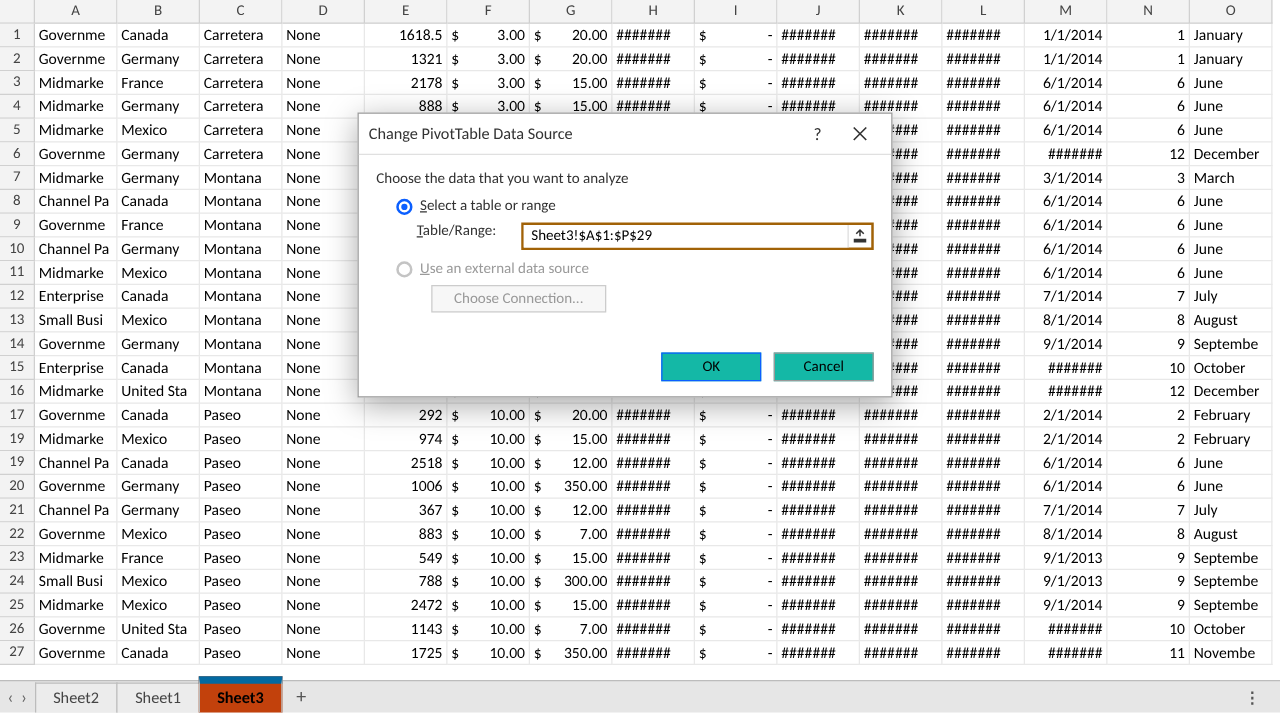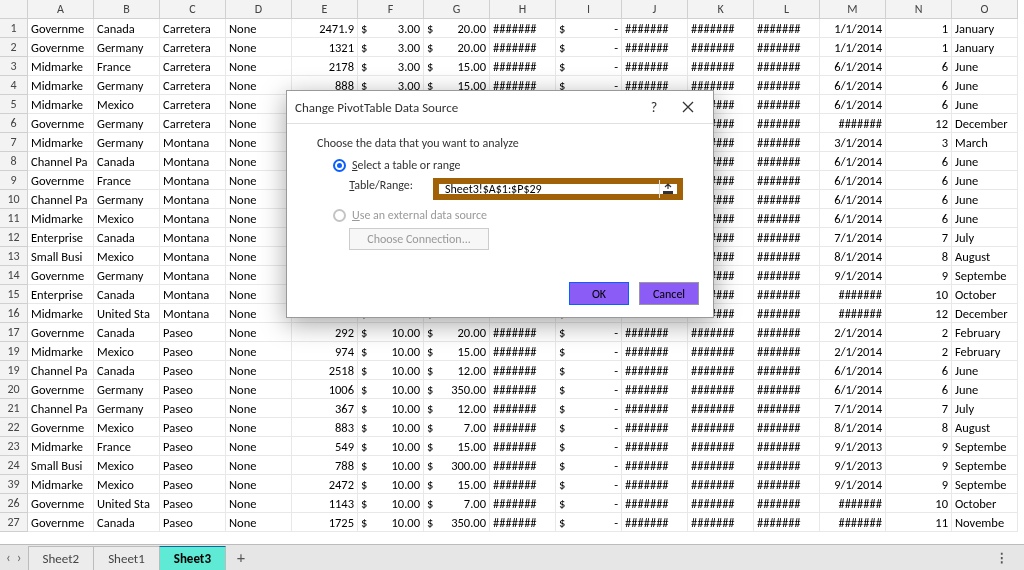--- a/index.html
+++ b/index.html
@@ -11,45 +11,45 @@
   .cell.txt { justify-content: flex-start; }
   .cell.num { justify-content: flex-end; }
   .cell.cur { justify-content: space-between; }
   .cell.cur .sym { }
   .cell.cur .val { }
   
   .dialog { position: absolute; left: 286px; top: 90px; width: 428px; height: 228px; background: #fff; border: 1px solid #999; box-shadow: 0 6px 24px rgba(0,0,0,0.35); }
   .dlg-title { height: 30px; border-bottom: 1px solid #e0e0e0; display: flex; align-items: center; padding: 16px 8px; font-size: 13px; color: #333; }
   .dlg-title .spacer { flex: 1; }
   .dlg-title .qbtn, .dlg-title .xbtn { width: 34px; height: 28px; display: flex; align-items: center; justify-content: center; font-size: 14px; color: #333; }
-  .dlg-body { padding: 8px 30px; font-size: 12px; color: #333; }
+  .dlg-body { padding: 8px 14px; font-size: 12px; color: #333; }
   .dlg-body .caption { margin: 4px 0 8px 0; }
   .radio-row { display: flex; align-items: center; gap: 6px; margin-left: 16px; margin-bottom: 6px; }
   .radio-dot { width: 13px; height: 13px; border-radius: 50%; border: 2px solid #0b5fff; display: flex; align-items: center; justify-content: center; }
   .radio-dot.sel::after { content: ""; width: 5px; height: 5px; background: #0b5fff; border-radius: 50%; }
   .radio-dot.dis { border-color: #c4c4c4; }
   .under { text-decoration: underline; }
   .range-row { display: flex; align-items: flex-start; margin-left: 24px; gap: 20px; margin-bottom: 8px; }
   .range-row label { width: 72px; text-align: right; }
-  .range-input-wrap { flex: 1; height: 22px; border: 6px solid #a16207; display: flex; align-items: center; background: #fff; }
+  .range-input-wrap { flex: 1; height: 22px; border: 2px solid #a16207; display: flex; align-items: center; background: #fff; }
   .range-input { border: none; outline: none; width: 100%; height: 100%; padding: 0 6px; font-size: 12px; font-family: inherit; }
   .range-picker { width: 20px; height: 18px; border-left: 1px solid #ddd; display: flex; align-items: center; justify-content: center; }
   .disabled { color: #9a9a9a; }
-  .conn-btn { margin-left: 32px; width: 140px; height: 22px; border: 1px solid #ccc; background: #f7f7f7; color: #999; font-size: 12px; display: flex; align-items: center; justify-content: center; margin-bottom: 6px; }
+  .conn-btn { margin-left: 44px; width: 140px; height: 22px; border: 1px solid #ccc; background: #f7f7f7; color: #999; font-size: 12px; display: flex; align-items: center; justify-content: center; margin-bottom: 6px; }
   .conn-name { margin-left: 48px; color: #999; font-size: 12px; }
   .dlg-buttons { position: absolute; right: 14px; bottom: 12px; display: flex; gap: 10px; }
-  .dlg-btn { width: 60px; height: 23px; border: 1px solid #999; background: #8b5cf6; font-size: 12px; display: flex; align-items: center; justify-content: center; }
+  .dlg-btn { width: 80px; height: 23px; border: 1px solid #999; background: #14b8a6; font-size: 12px; display: flex; align-items: center; justify-content: center; }
   .dlg-btn.primary { border-color: #0b5fff; }
   
   .tabbar { position: absolute; left: 0; right: 0; bottom: 0; height: 26px; background: #e6e6e6; border-top: 1px solid #bcbcbc; display: flex; align-items: stretch; }
   .tabbar .nav { display: flex; align-items: center; padding: 0 6px; color: #666; gap: 6px; }
   .tabbar .nav span { font-size: 14px; }
   .tabs { display: flex; align-items: flex-end; }
   .tab { padding: 4px 14px 4px 14px; background: #ececec; border: 1px solid #bcbcbc; border-bottom: none; margin-right: -1px; font-size: 13px; color: #444; position: relative; top: 0; }
-  .tab.active { background: #5eead4; border-top: 1px solid #0369a1; font-weight: 600; color: #000; }
+  .tab.active { background: #c2410c; border-top: 6px solid #0369a1; font-weight: 600; color: #000; }
   .addtab { width: 32px; display: flex; align-items: center; justify-content: center; font-size: 16px; color: #555; }
   .tabbar .filler { flex: 1; }
   .statusdots { padding: 0 14px; display: flex; align-items: center; color: #555; letter-spacing: 2px; font-weight: 700; }
 </style>
 </head>
 <body>
 
 <div class="grid" id="grid">
     <div class="hdr"></div>
     <div class="hdr">A</div>
@@ -65,21 +65,21 @@
     <div class="hdr">K</div>
     <div class="hdr">L</div>
     <div class="hdr">M</div>
     <div class="hdr">N</div>
     <div class="hdr">O</div>
     <div class="rowhdr">1</div>
     <div class="cell txt">Governme</div>
     <div class="cell txt">Canada</div>
     <div class="cell txt">Carretera</div>
     <div class="cell txt">None</div>
-    <div class="cell num">2471.9</div>
+    <div class="cell num">1618.5</div>
     <div class="cell cur">
       <span class="sym">$</span>
       <span class="val">3.00</span>
     </div>
     <div class="cell cur">
       <span class="sym">$</span>
       <span class="val">20.00</span>
     </div>
     <div class="cell txt">#######</div>
     <div class="cell cur">
@@ -561,21 +561,21 @@
     <div class="cell cur">
       <span class="sym">$</span>
       <span class="val">-</span>
     </div>
     <div class="cell txt">#######</div>
     <div class="cell txt">#######</div>
     <div class="cell txt">#######</div>
     <div class="cell num">9/1/2013</div>
     <div class="cell num">9</div>
     <div class="cell txt">Septembe</div>
-    <div class="rowhdr">39</div>
+    <div class="rowhdr">25</div>
     <div class="cell txt">Midmarke</div>
     <div class="cell txt">Mexico</div>
     <div class="cell txt">Paseo</div>
     <div class="cell txt">None</div>
     <div class="cell num">2472</div>
     <div class="cell cur">
       <span class="sym">$</span>
       <span class="val">10.00</span>
     </div>
     <div class="cell cur">

